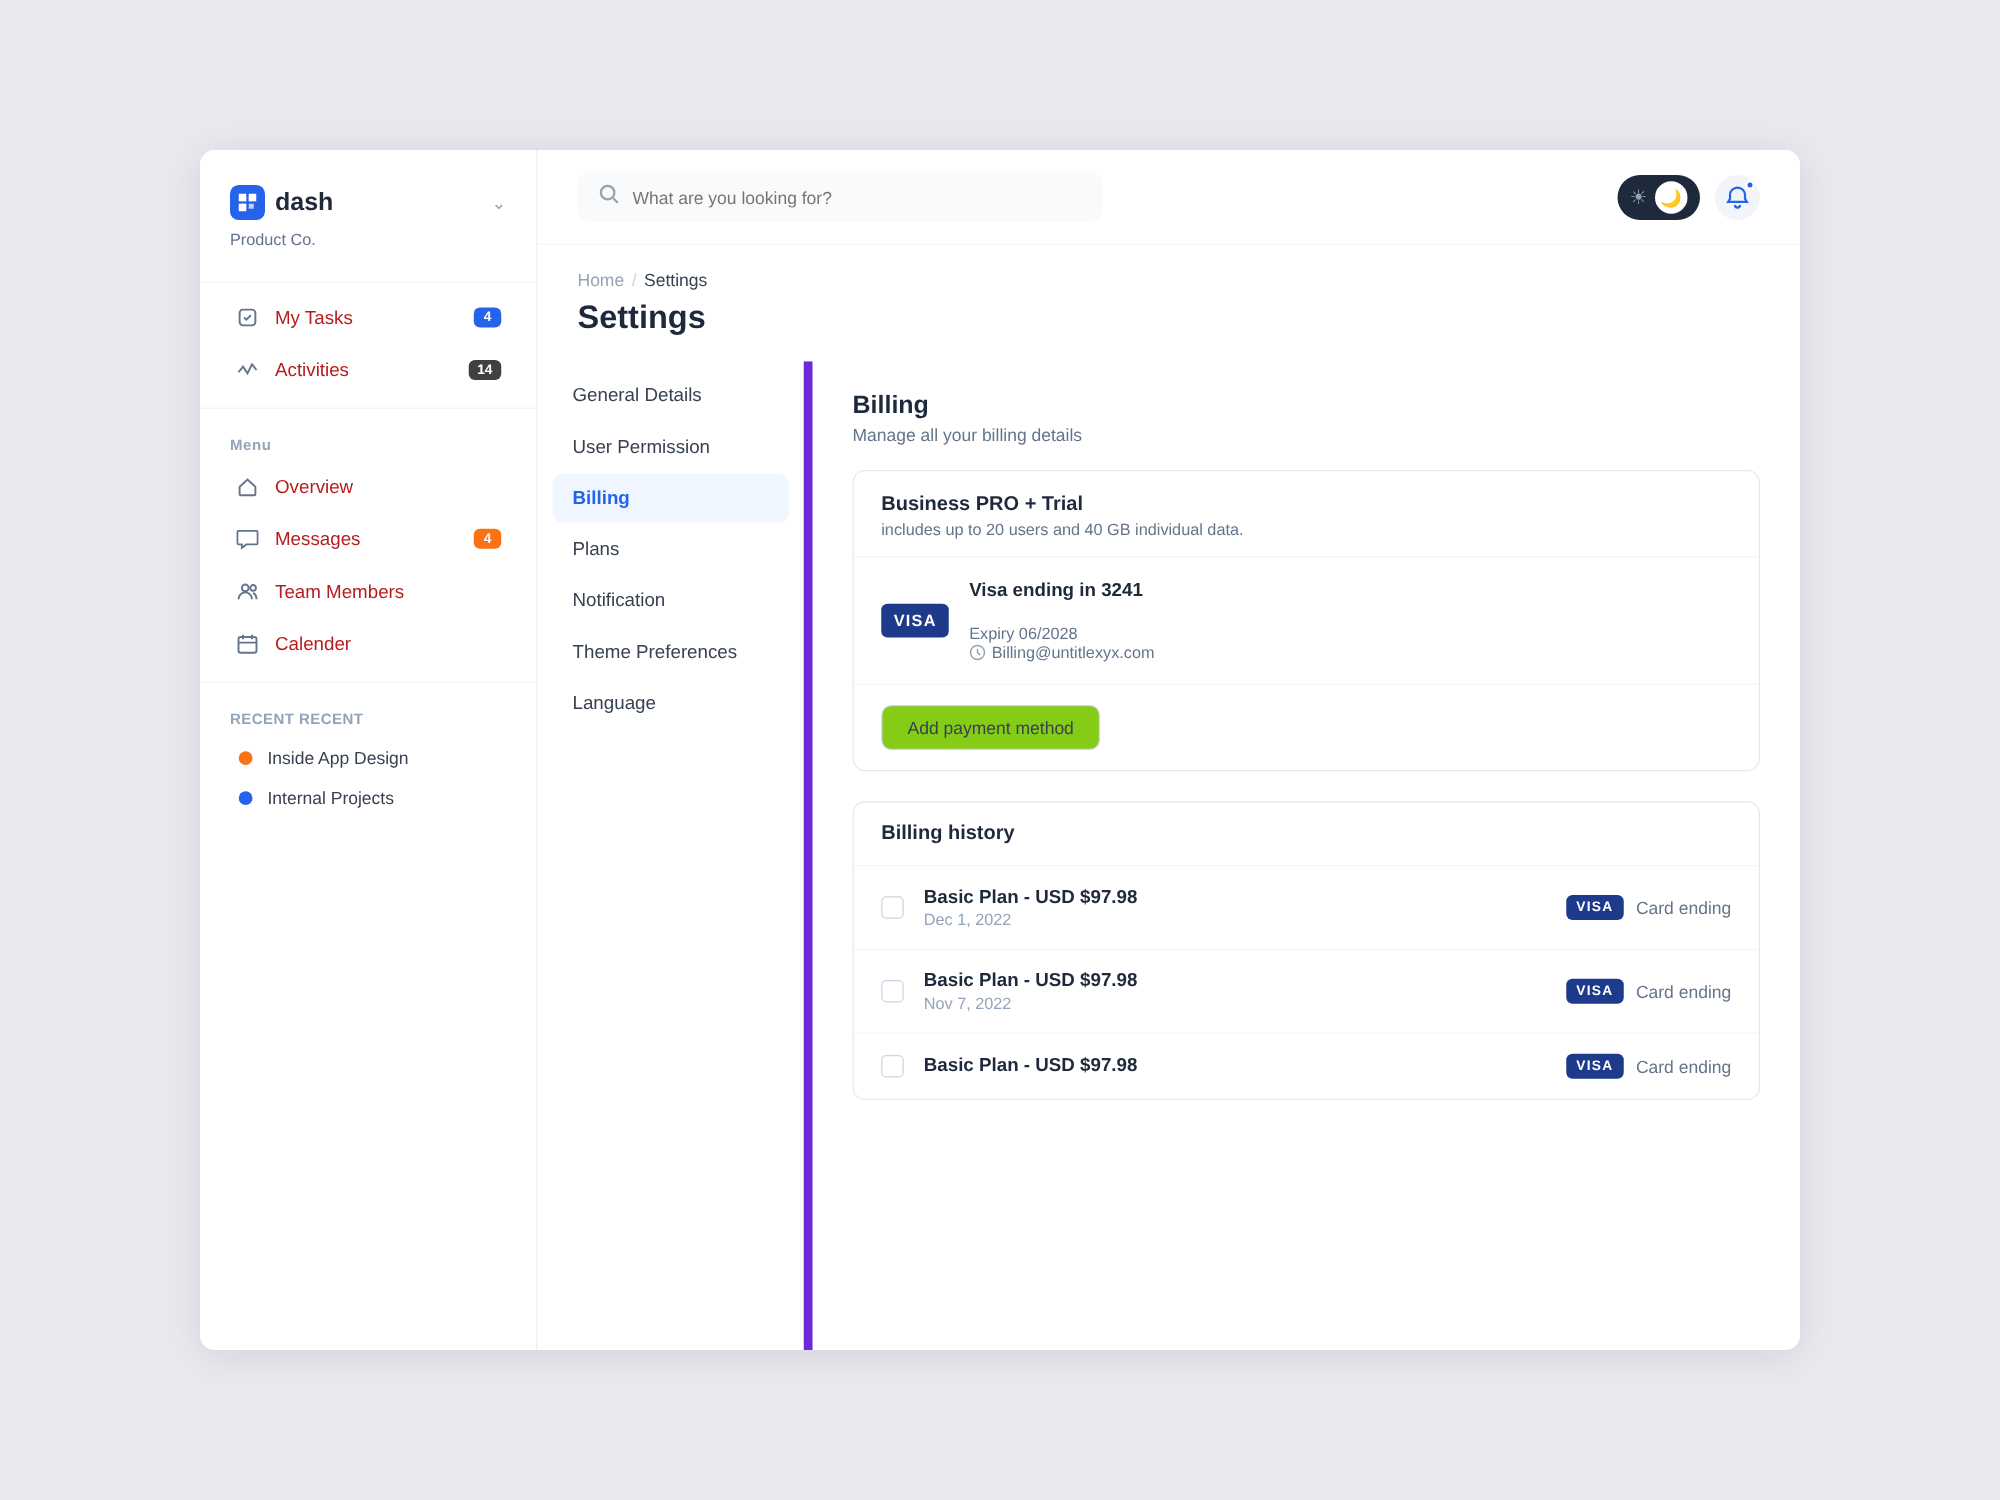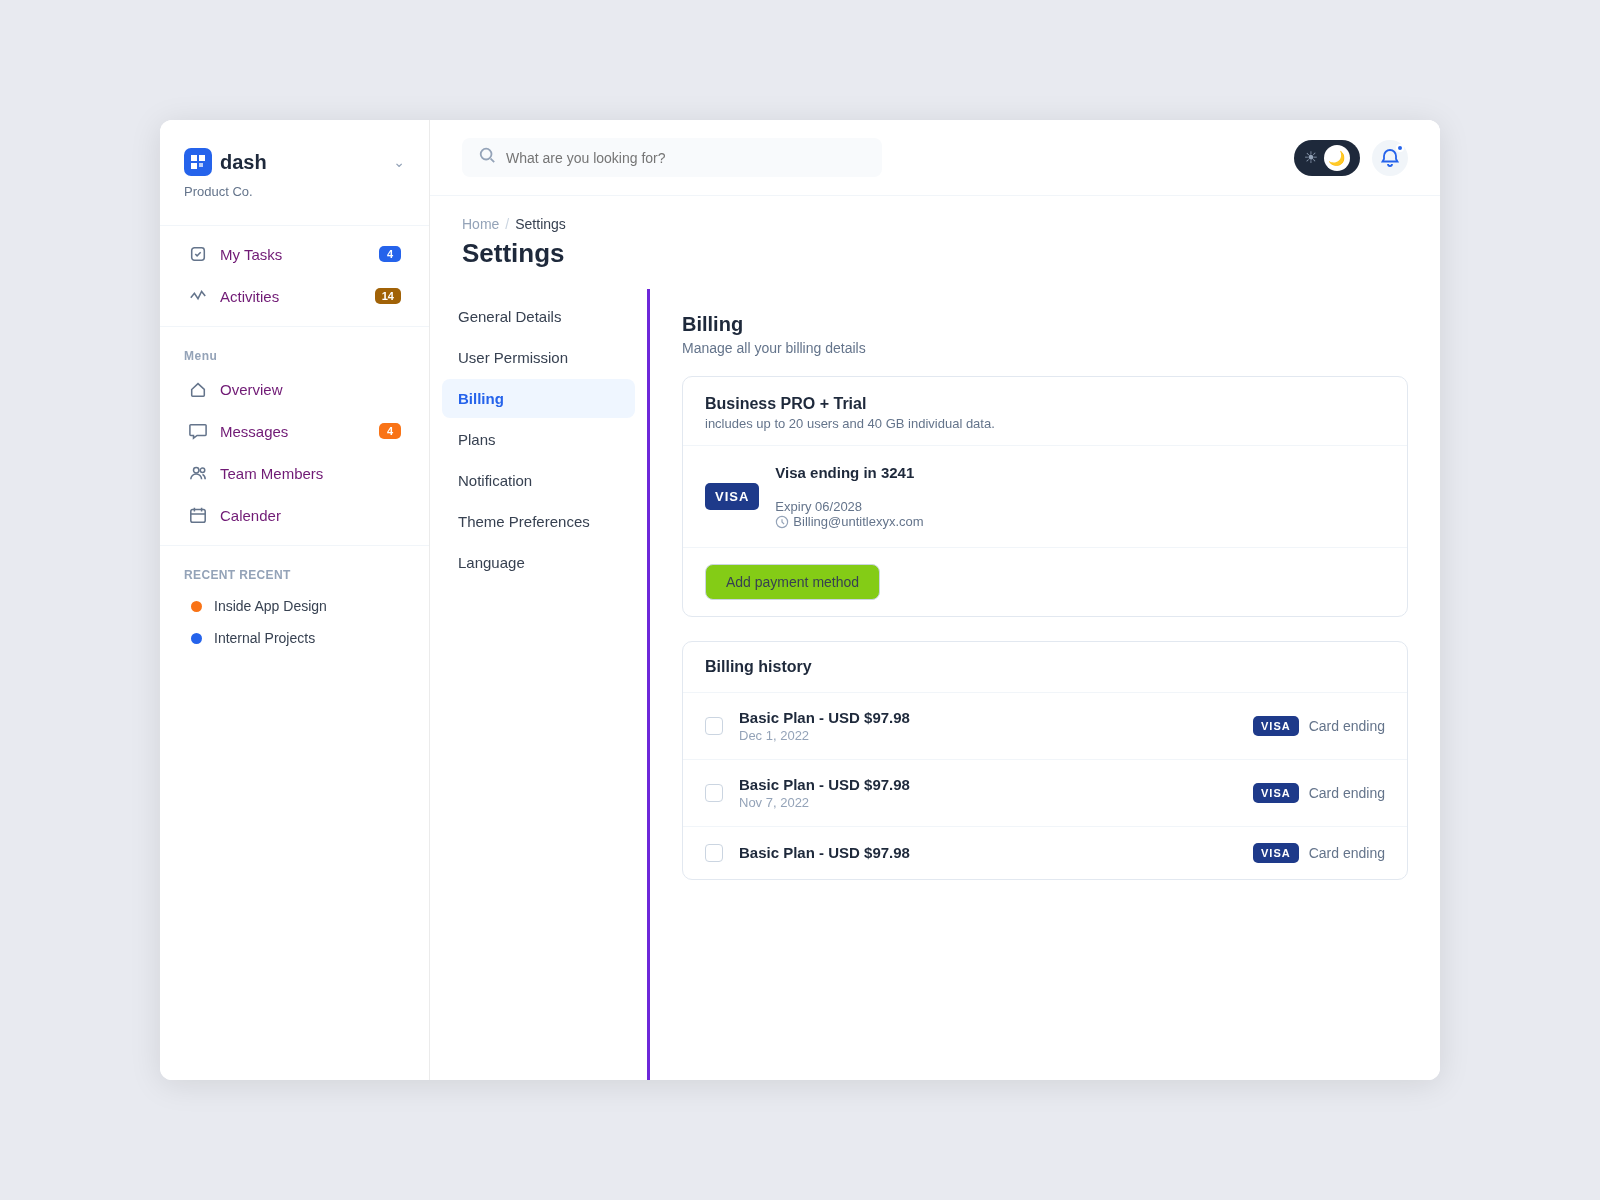--- a/index.html
+++ b/index.html
@@ -65,27 +65,27 @@
     }
     .sidebar-nav-item {
       display: flex; align-items: center; justify-content: space-between;
       padding: 10px 12px;
       border-radius: 8px;
       cursor: pointer;
       margin-bottom: 2px;
     }
     .nav-left { display: flex; align-items: center; gap: 12px; }
     .nav-icon { width: 20px; height: 20px; display: flex; align-items: center; justify-content: center; color: #64748b; }
-    .nav-label { font-size: 15px; color: #701a75; font-weight: 500; }
+    .nav-label { font-size: 15px; color: #b91c1c; font-weight: 500; }
     .badge {
       font-size: 11px; font-weight: 700; border-radius: 5px;
       padding: 2px 7px; color: #fff; min-width: 22px; text-align: center;
     }
     .badge-blue { background: #2563eb; }
-    .badge-green { background: #a16207; }
+    .badge-green { background: #404040; }
     .badge-orange { background: #f97316; }
     .section-label {
       font-size: 12px; font-weight: 700; color: #94a3b8;
       padding: 14px 24px 6px 24px;
       letter-spacing: 0.04em;
       text-transform: none;
     }
     .recent-project-label {
       font-size: 12px; font-weight: 700; color: #94a3b8;
       padding: 14px 24px 8px 24px;
@@ -162,21 +162,21 @@
     .page-title-area { padding: 0 32px 20px 32px; }
     .page-title { font-size: 26px; font-weight: 700; color: #1e293b; }
 
     .content-body {
       flex: 1; display: flex; overflow: hidden;
     }
 
     
     .settings-nav {
       width: 220px; min-width: 220px;
-      border-right: 3px solid #6d28d9;
+      border-right: 7px solid #6d28d9;
       padding: 8px 12px;
       overflow-y: auto;
       text-align: center;
     }
     .settings-nav-item {
       display: flex; align-items: center;
       padding: 11px 16px;
       border-radius: 8px;
       cursor: pointer;
       font-size: 15px;

